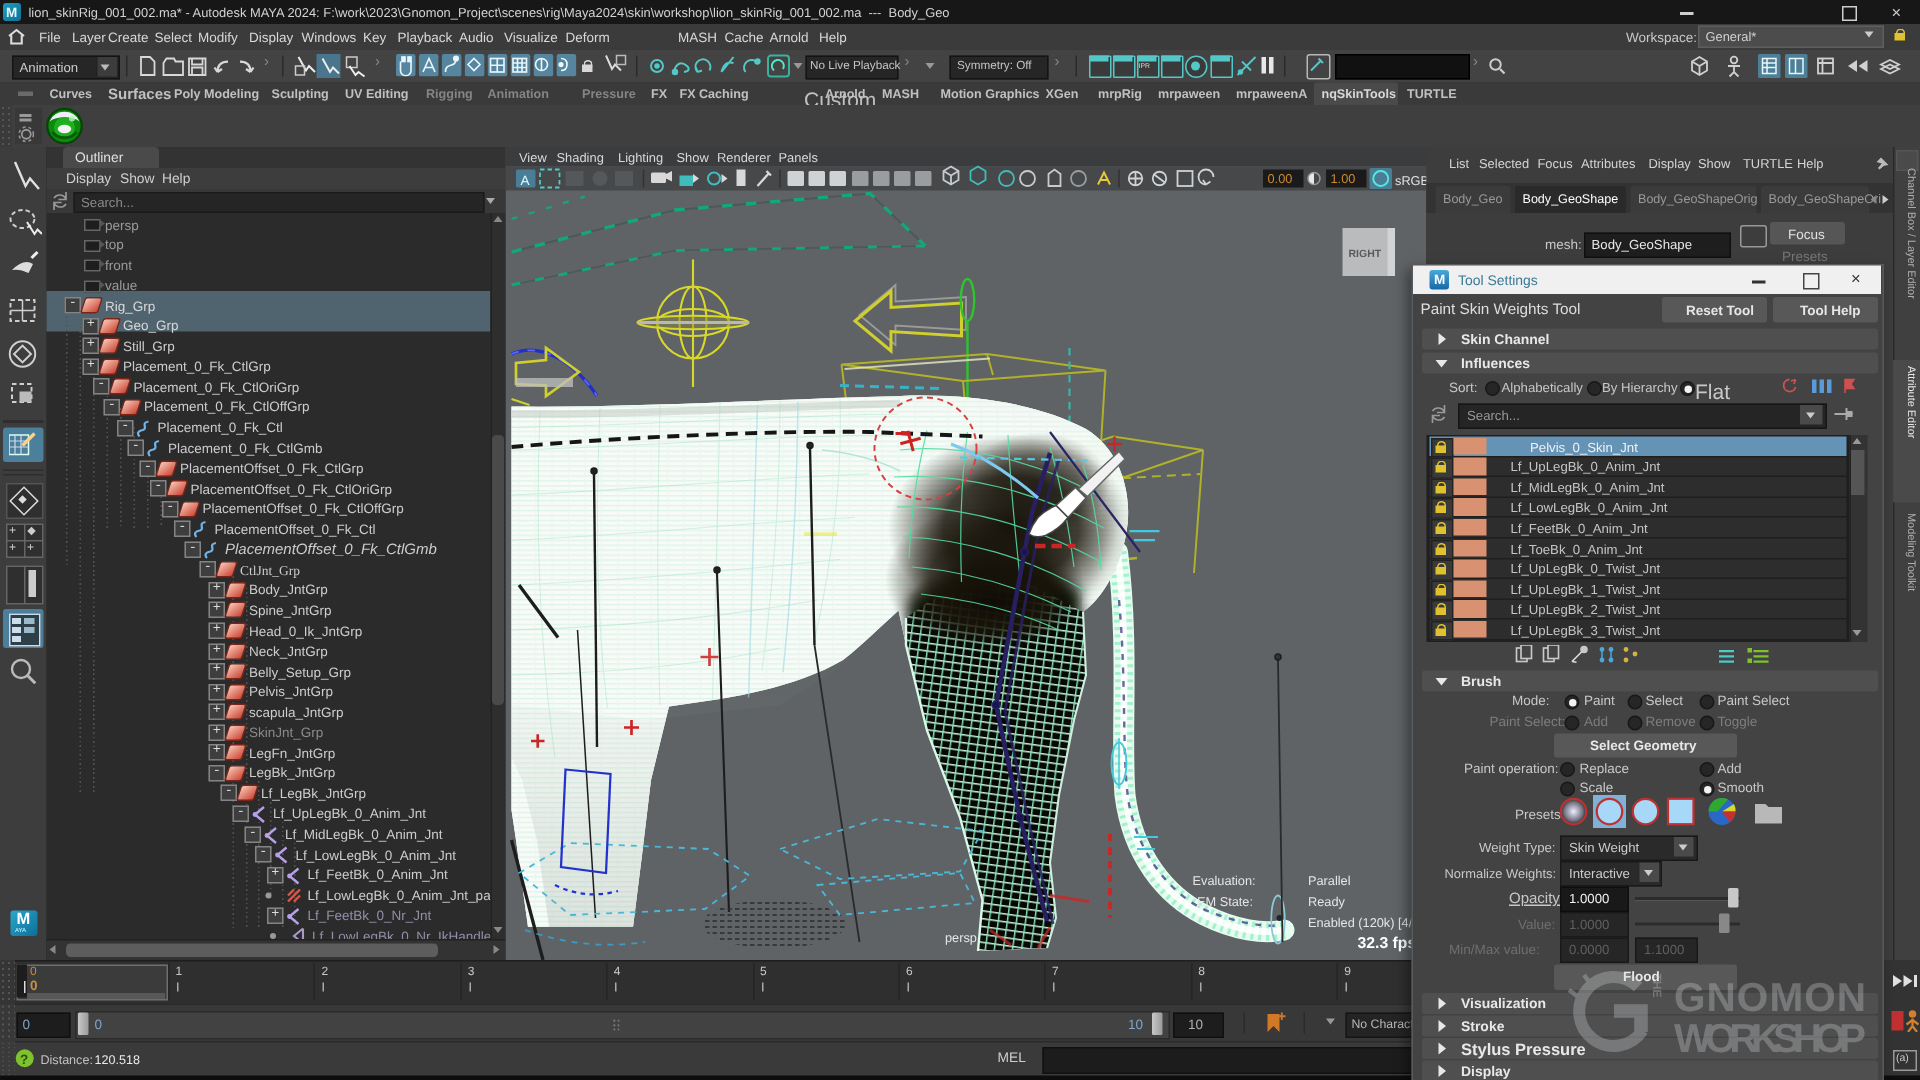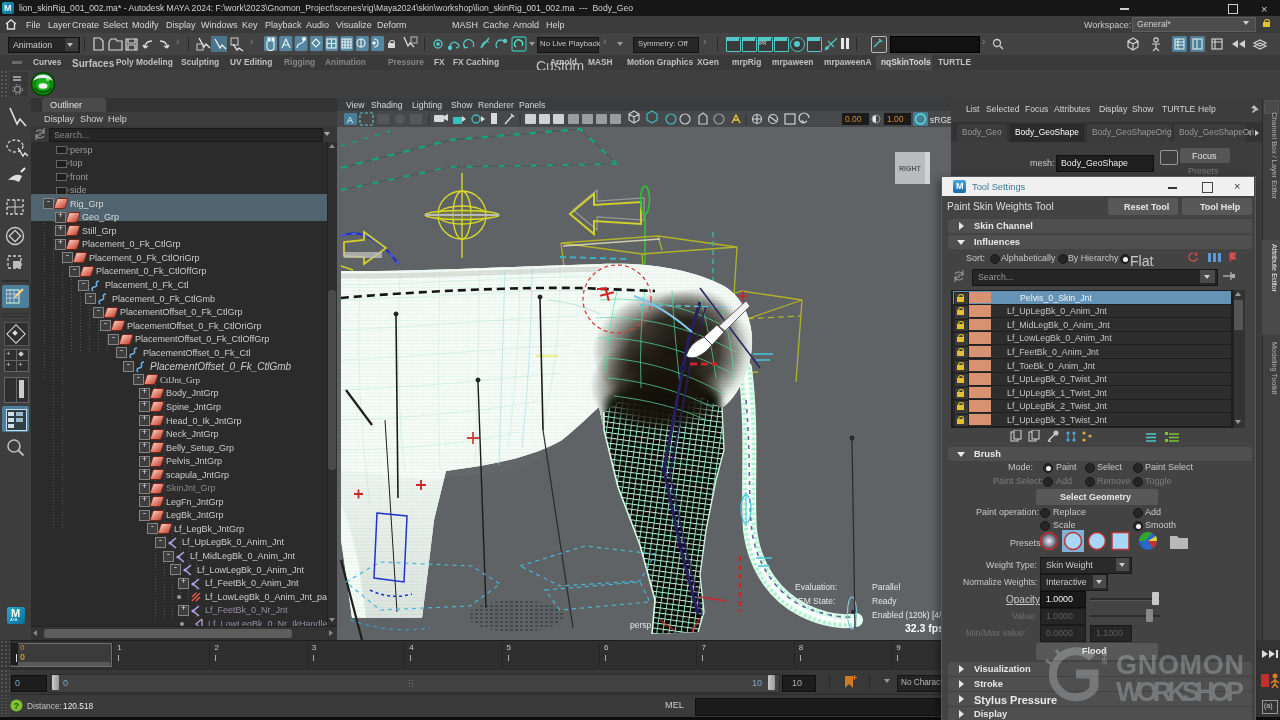--- a/index.html
+++ b/index.html
@@ -312,21 +312,21 @@
 <div class="a" style="left:66px;top:146.0px;width:0;height:0;border-top:3px solid transparent;border-bottom:3px solid transparent;border-left:4px solid #555"></div>
 <div class="tx" style="left:70px;top:144.5px;font-size:9px;color:#9a9a9a;">persp</div>
 <div class="a" style="left:56px;top:159.55px;width:9px;height:6px;background:#1e1e1e;border:1px solid #666"></div>
 <div class="a" style="left:66px;top:159.55px;width:0;height:0;border-top:3px solid transparent;border-bottom:3px solid transparent;border-left:4px solid #555"></div>
 <div class="tx" style="left:70px;top:158.05px;font-size:9px;color:#9a9a9a;">top</div>
 <div class="a" style="left:56px;top:173.1px;width:9px;height:6px;background:#1e1e1e;border:1px solid #666"></div>
 <div class="a" style="left:66px;top:173.1px;width:0;height:0;border-top:3px solid transparent;border-bottom:3px solid transparent;border-left:4px solid #555"></div>
 <div class="tx" style="left:70px;top:171.6px;font-size:9px;color:#9a9a9a;">front</div>
 <div class="a" style="left:56px;top:186.65px;width:9px;height:6px;background:#1e1e1e;border:1px solid #666"></div>
 <div class="a" style="left:66px;top:186.65px;width:0;height:0;border-top:3px solid transparent;border-bottom:3px solid transparent;border-left:4px solid #555"></div>
-<div class="tx" style="left:70px;top:185.15px;font-size:9px;color:#9a9a9a;">side</div>
+<div class="tx" style="left:70px;top:185.15px;font-size:9px;color:#9a9a9a;">value</div>
 <div class="exp" style="left:43px;top:198.2px">-</div>
 <div class="a" style="left:56px;top:199.2px;width:10px;height:9px;background:linear-gradient(135deg,#f8c8b8,#cc4433);transform:skewX(-18deg);border-radius:1px;box-shadow:0 0 0 1px #7a2418"></div>
 <div class="tx" style="left:70px;top:198.7px;font-size:9px;color:#d8d8d8;">Rig_Grp</div>
 <div class="exp" style="left:55px;top:211.75px">+</div>
 <div class="a" style="left:68px;top:212.75px;width:10px;height:9px;background:linear-gradient(135deg,#f8c8b8,#cc4433);transform:skewX(-18deg);border-radius:1px;box-shadow:0 0 0 1px #7a2418"></div>
 <div class="tx" style="left:82px;top:212.25px;font-size:9px;color:#d8d8d8;">Geo_Grp</div>
 <div class="exp" style="left:55px;top:225.3px">+</div>
 <div class="a" style="left:68px;top:226.3px;width:10px;height:9px;background:linear-gradient(135deg,#f8c8b8,#cc4433);transform:skewX(-18deg);border-radius:1px;box-shadow:0 0 0 1px #7a2418"></div>
 <div class="tx" style="left:82px;top:225.8px;font-size:9px;color:#cccccc;">Still_Grp</div>
 <div class="exp" style="left:55px;top:238.85000000000002px">+</div>

